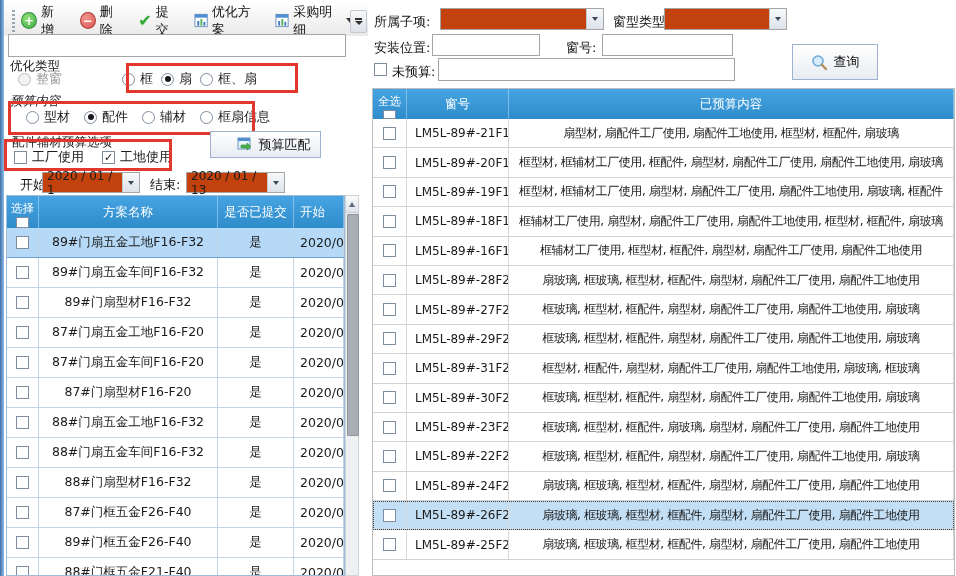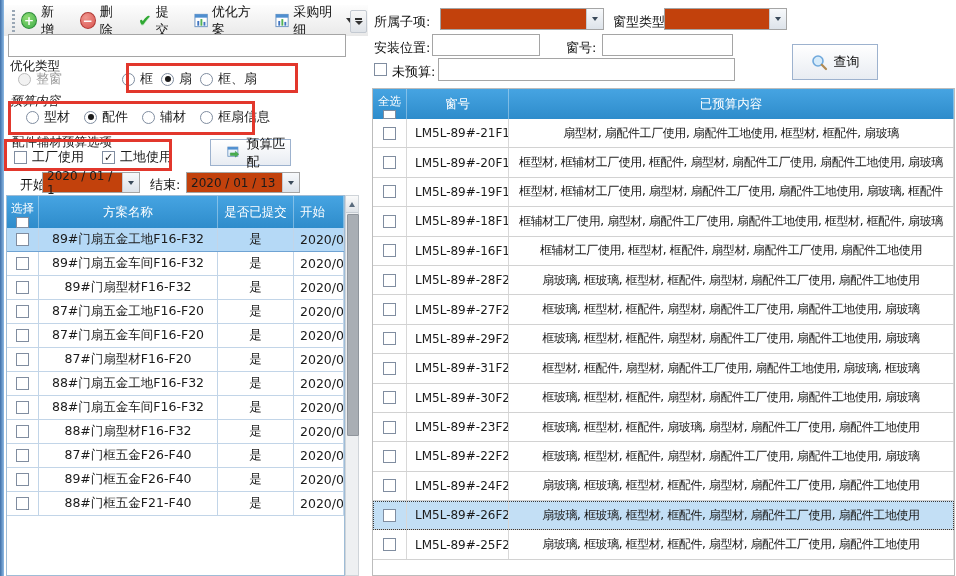--- a/index.html
+++ b/index.html
@@ -58,21 +58,21 @@
   .thead{background:linear-gradient(#46a4e2,#2e8ccb);color:#fff;display:flex;box-sizing:border-box;}
   .hcell{display:flex;align-items:center;justify-content:center;box-sizing:border-box;font-size:12.5px;}
   .hcell.stack{flex-direction:column;gap:1px;padding-top:5px;}
   .hcell .cb{background:#fff;}
   .trow{display:flex;box-sizing:border-box;background:#fff;}
   .tcell{display:flex;align-items:center;justify-content:center;box-sizing:border-box;overflow:hidden;white-space:nowrap;}
 
   
   #left-table{left:6px;top:195px;width:339px;height:381px;border:1px solid #9ebcd6;box-sizing:border-box;overflow:hidden;background:#fff;}
   #left-table .thead{height:32px;}
-  #left-table .trow{height:24px;border-bottom:1px solid #c2d5e8;}
+  #left-table .trow{height:30px;border-bottom:1px solid #c2d5e8;}
   #left-table .tcell{border-right:1px solid #c2d5e8;font-size:12.5px;}
   #left-table .trow.sel{background:#b5d9f6;border-bottom-color:#6fa3d3;}
   .lc0{width:32px;} .lc1{width:179px;} .lc2{width:76px;} .lc3{width:50px;justify-content:flex-start;padding-left:6px;}
   #left-table .hcell{border-right:1px solid rgba(255,255,255,.35);}
 
   
   #left-scroll{left:345px;top:195px;width:14px;height:381px;background:#eef0f2;border:1px solid #cfd4d9;box-sizing:border-box;}
   #left-scroll .sbtn{height:16px;background:linear-gradient(#fafafa,#dfe3e8);border-bottom:1px solid #c6ccd3;
       display:flex;align-items:center;justify-content:center;}
   #left-scroll .up{width:0;height:0;border-left:3.5px solid transparent;border-right:3.5px solid transparent;border-bottom:5px solid #5a6b7d;}
@@ -190,38 +190,38 @@
       <span class="cb"></span>
       <span>工厂使用</span>
     </span>
     <span class="opt">
       <span class="cb checked"></span>
       <span>工地使用</span>
     </span>
   </div>
 <div class="abs anno" style="left:4px;top:139px;width:168px;height:32px;"></div>
 
-<div class="abs push-btn" style="left:210px;top:139px;width:81px;height:27px;padding-left:16px;">
+<div class="abs push-btn" style="left:210px;top:131px;width:111px;height:27px;padding-left:16px;">
   <svg width="16" height="15" viewBox="0 0 16 15">
     <rect x="1" y="1" width="12" height="11" fill="#eaf3fb" stroke="#6b93c0"></rect>
     <rect x="1" y="1" width="12" height="3" fill="#4f8fd0"></rect>
     <path d="M4 8 L10 8 L10 6 L14 9.5 L10 13 L10 11 L4 11 Z" fill="#49b04f" stroke="#2f8c3a" stroke-width="0.6"></path>
   </svg>
   <span>预算匹配</span>
 </div>
 
 <div class="abs flabel" style="left:20px;top:176px;">开始:</div>
 <div class="abs combo" style="left:42px;top:172px;width:98px;height:21px;">
   <span class="fill" style="display:flex;align-items:center;padding-left:4px;font-size:12px;">2020 / 01 / 1</span>
   <span class="dd">
       <span class="caret"></span>
     </span>
 </div>
 <div class="abs flabel" style="left:150px;top:176px;">结束:</div>
-<div class="abs combo" style="left:186px;top:172px;width:114px;height:21px;">
+<div class="abs combo" style="left:186px;top:172px;width:99px;height:21px;">
   <span class="fill" style="display:flex;align-items:center;padding-left:4px;font-size:12px;">2020 / 01 / 13</span>
   <span class="dd">
       <span class="caret"></span>
     </span>
 </div>
 
 <div class="abs" id="left-table">
   <div class="thead">
     <div class="hcell stack lc0">
       <span style="font-size:11.5px;">选择</span>

